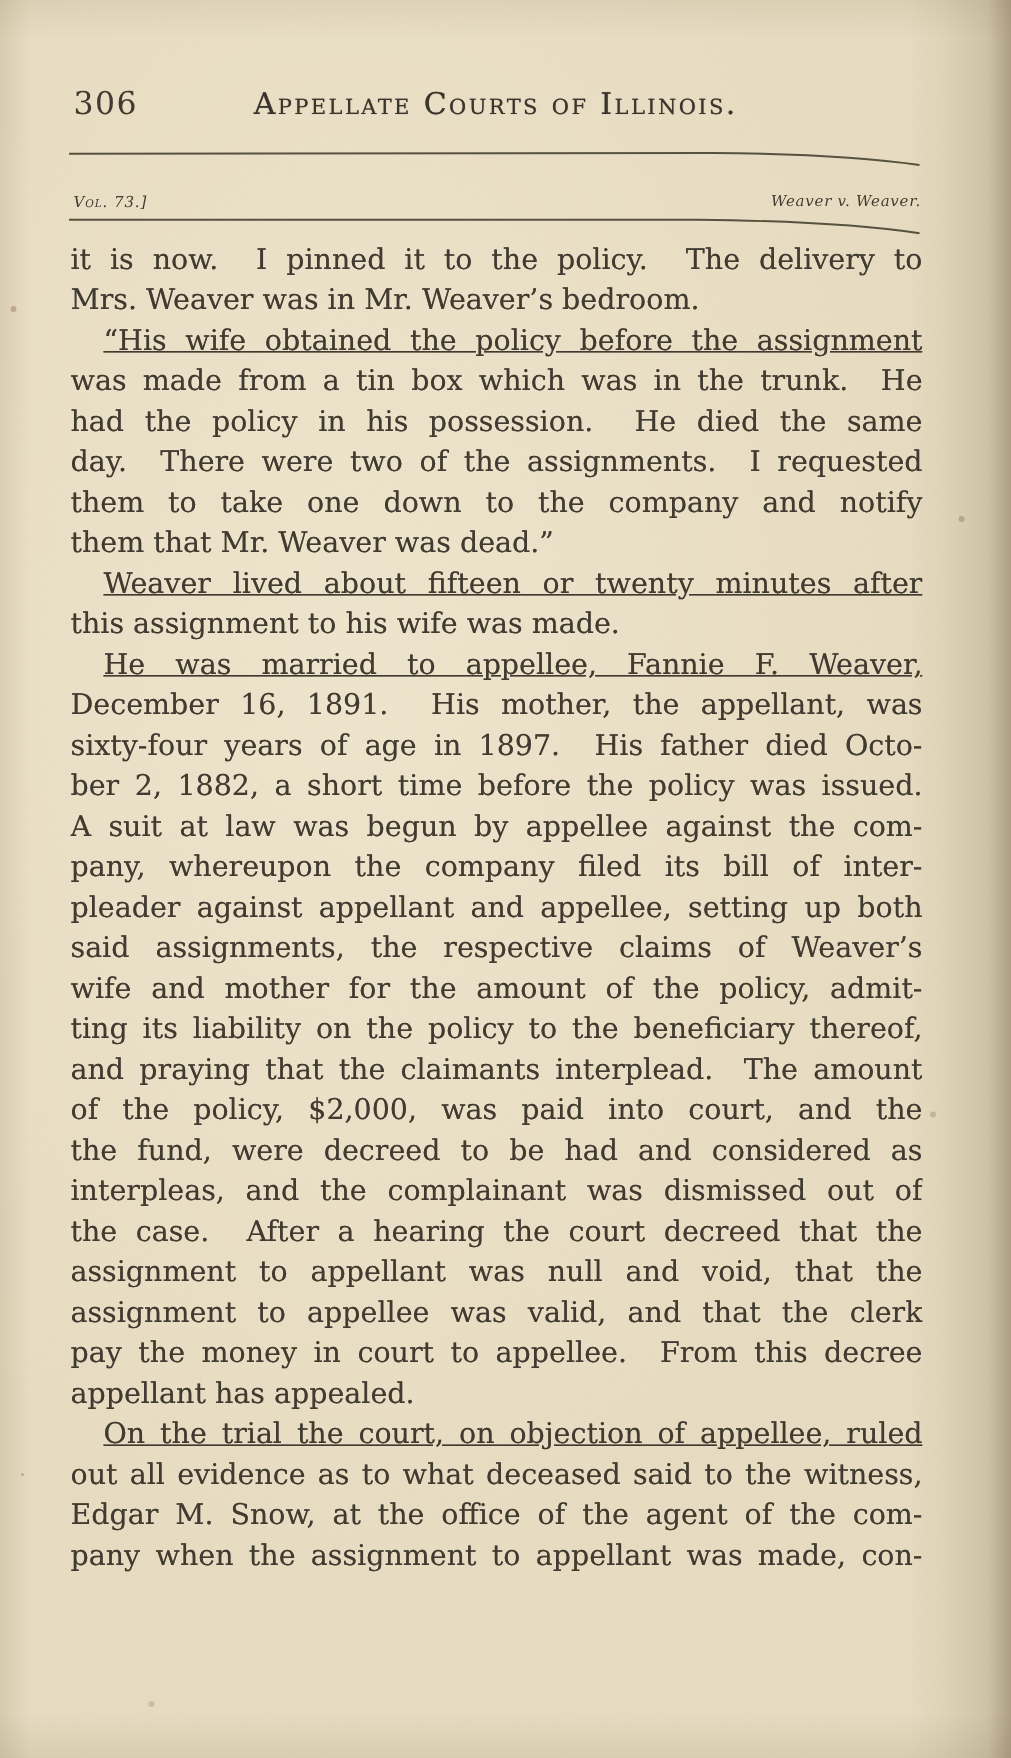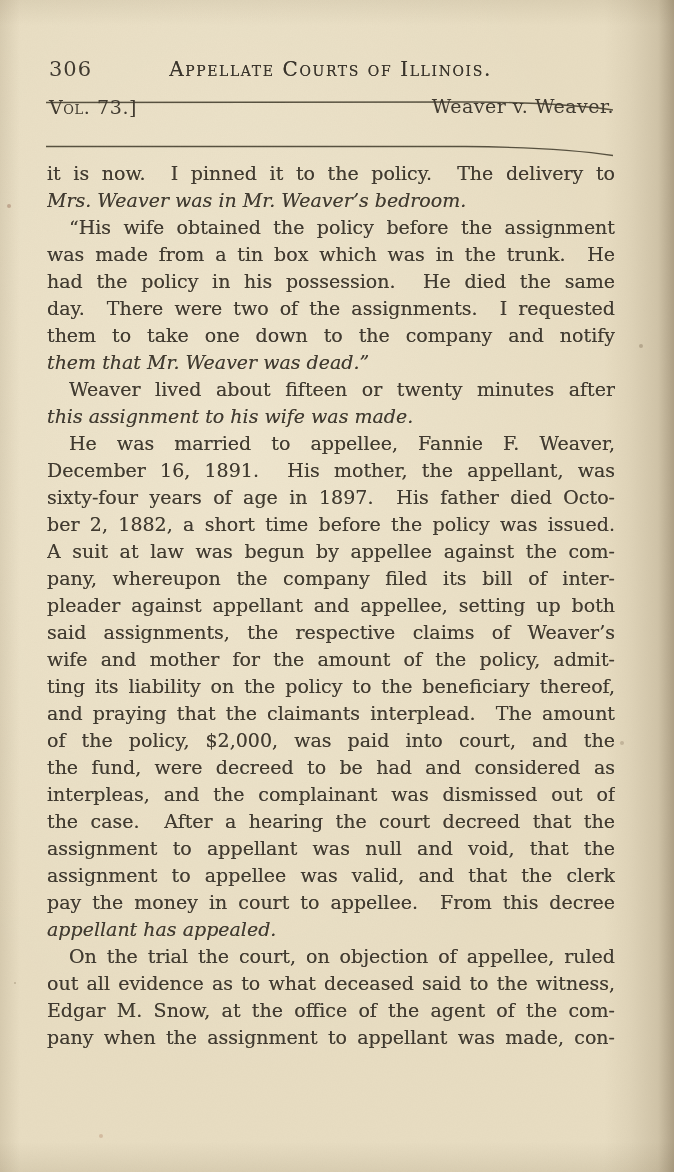--- a/index.html
+++ b/index.html
@@ -29,31 +29,31 @@
   }
   .header{position:absolute;top:57px;left:47px;right:60px;height:26px;}
   .pagenum{position:absolute;left:2px;top:0;font-size:21px;letter-spacing:1px;}
   .running-head{
     text-align:center;font-variant:small-caps;font-size:20px;
     letter-spacing:1.6px;color:#37322a;text-shadow:0 0 0.5px rgba(55,50,42,0.75);
   }
   .rule{position:absolute;left:45px;}
   .rule1{top:99px;}
   .rule2{top:143px;}
-  .subheader{position:absolute;top:95px;left:47px;right:60px;height:22px;font-size:19px;}
+  .subheader{position:absolute;top:129px;left:47px;right:60px;height:22px;font-size:10px;font-style:italic;}
   .vol{position:absolute;left:2px;top:1px;font-variant:small-caps;letter-spacing:0.6px;}
   .case-title{text-align:right;letter-spacing:0.5px;}
   .body-text{
     position:absolute;top:160px;left:47px;width:568px;
     font-size:19px;
     text-shadow:0 0 0.4px rgba(62,56,46,0.6);
   }
   .ln{height:27px;line-height:27px;text-align:justify;text-align-last:justify;white-space:pre-wrap;overflow:hidden;}
-  .ln.e{text-align-last:left;font-style:italic;}
-  .ln.i{text-indent:22px;}
+  .ln.e{text-align-last:left;}
+  .ln.i{text-indent:22px;text-decoration:underline;}
 </style>
 </head>
 <body>
 
 <div class="page">
 
   <div class="header">
     <span class="pagenum">306</span>
     <div class="running-head">Appellate Courts of Illinois.</div>
   </div>

